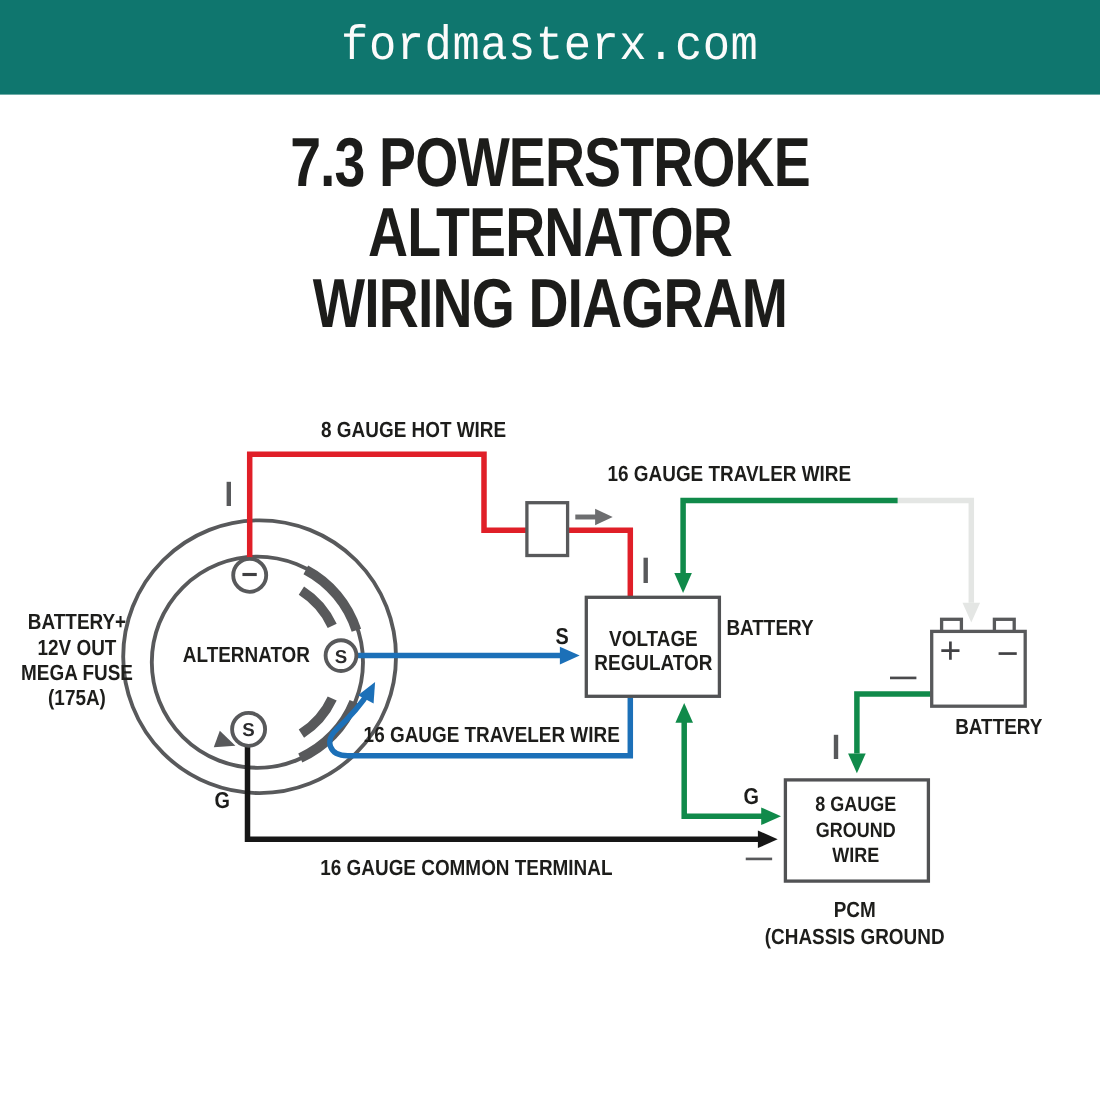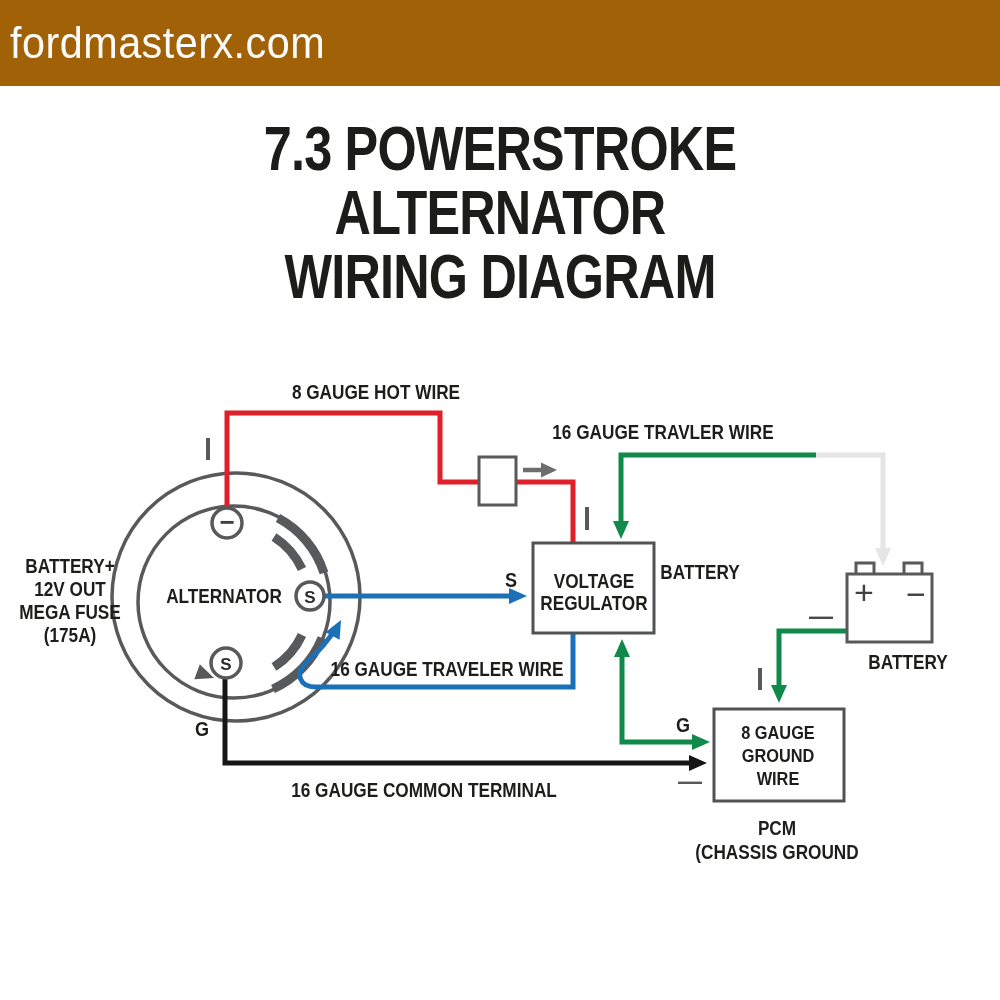--- a/index.html
+++ b/index.html
@@ -1,19 +1,19 @@
 <!DOCTYPE html>
 <html><head>
 <meta charset="utf-8">
 <style>
   html,body{margin:0;padding:0;background:#fff;}
   .page{position:relative;width:1000px;height:1000px;background:#fff;overflow:hidden;
         font-family:"Liberation Sans",sans-serif;color:#1d1d1b;}
-  .banner{position:absolute;top:0;left:0;width:1000px;height:86px;background:#a16207;
-          display:flex;align-items:center;}
+  .banner{position:absolute;top:0;left:0;width:1000px;height:86px;background:#0f766e;
+          display:flex;align-items:center;justify-content:center;font-family:Liberation Mono, monospace;}
   .banner span{color:#fbfbfb;font-size:44px;font-weight:400;display:inline-block;
                transform:scaleX(0.94);letter-spacing:0.5px;}
   .title{position:absolute;top:116px;left:0;width:1000px;text-align:center;margin:0;}
   .t-line{display:block;font-size:63px;line-height:64px;font-weight:700;color:#1c1c1a;
           transform:scaleX(0.8);letter-spacing:-1px;}
   .diagram{position:absolute;top:0;left:0;width:1000px;height:1000px;}
   .diagram-svg{position:absolute;top:0;left:0;}
   .lbl{position:absolute;font-weight:700;font-size:20px;white-space:nowrap;color:#1d1d1b;
        transform:translate(-50%,-50%) scaleX(0.86);line-height:23px;text-align:center;}
   .lbl .ln{display:block;}

